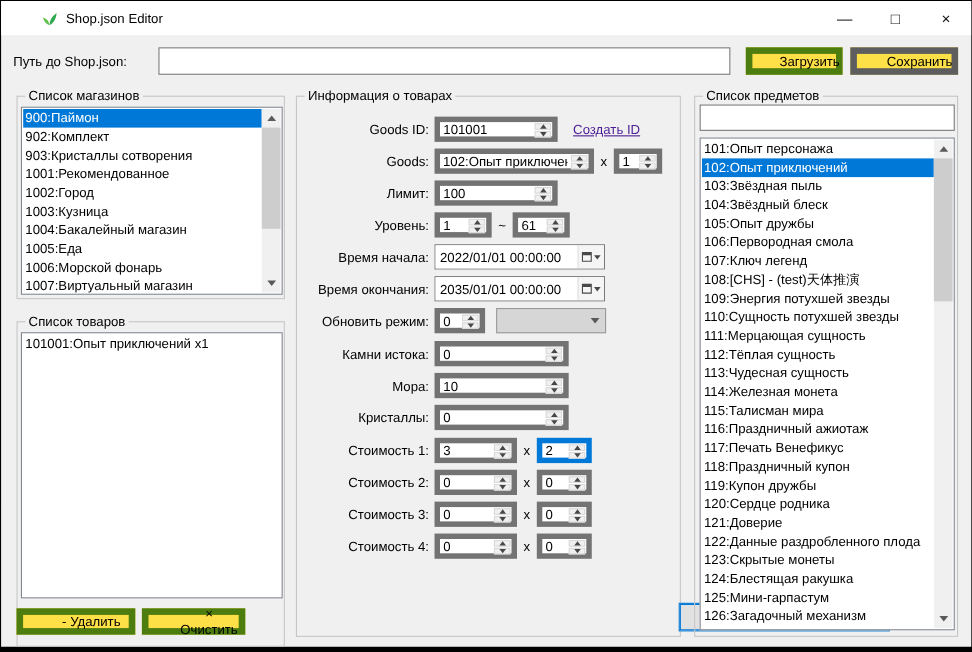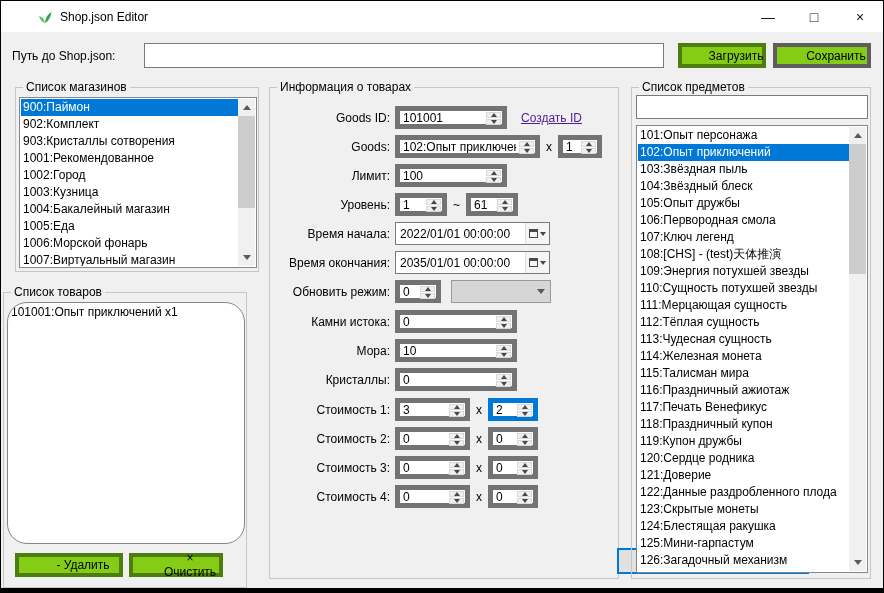--- a/index.html
+++ b/index.html
@@ -15,38 +15,38 @@
   .title-text { font-size:12px; }
   .tb-btns { margin-left:auto; display:flex; height:100%; }
   .tb-btn { width:46px; height:31px; display:flex; align-items:center; justify-content:center;
             font-size:14px; color:#111; }
 
   
   .path-label { position:absolute; left:11px; top:48px; }
   .path-input { position:absolute; left:143px; top:42px; width:520px; height:25px;
                 border:1px solid #7a7a7a; background:#fff; padding:0 4px;
                 font:12px "Liberation Sans",sans-serif; outline:none; }
-  .btn { background:#84cc16; border:4px solid #4d7c0f; font:12px "Liberation Sans",sans-serif;
+  .btn { background:#fde047; border:6px solid #4d7c0f; font:12px "Liberation Sans",sans-serif;
          display:flex; align-items:center; justify-content:center; cursor:default;padding-left:28px; }
   .btn-load { position:absolute; left:677px; top:42px; width:88px; height:25px; }
   .btn-save { position:absolute; left:772px; top:42px; width:98px; height:25px; border-color:#5e5e5e; }
 
   
   .group { position:absolute; border:1px solid #c6c6c6; }
   .group-title { position:absolute; top:-8px; left:7px; background:#f0f0f0; padding:0 3px;
                  line-height:15px; white-space:nowrap; }
   .g-shops { left:14px; top:86px;  width:244px; height:185px; }
-  .g-goods { left:2px; top:291px; width:244px; height:296px; }
+  .g-goods { left:14px; top:291px; width:244px; height:296px; }
   .g-form  { left:268px; top:86px; width:350px; height:492px; }
   .g-items { left:630px; top:86px; width:240px; height:492px; }
 
   
   .listbox { position:absolute; background:#fff; border:1px solid #828790; overflow:hidden; }
   .lb-shops { left:3px; top:9px;  width:238px; height:171px; }
-  .lb-goods { left:3px; top:9px;  width:238px; height:242px;border-radius:20px; }
+  .lb-goods { left:3px; top:9px;  width:238px; height:242px; }
   .lb-items { left:4px; top:37px; width:232px; height:448px; }
   .list-items { position:absolute; top:1px; left:1px; right:1px; bottom:1px; overflow:hidden; }
   .has-sb .list-items { right:18px; }
   .list-item { height:17px; line-height:17px; padding:0 2px; white-space:nowrap; overflow:hidden; }
   .list-item.selected { background:#0078d7; color:#fff; }
 
   
   .sb { position:absolute; top:1px; right:1px; bottom:1px; width:17px; background:#f0f0f0;
         display:flex; flex-direction:column; }
   .sb-btn { height:17px; display:flex; align-items:center; justify-content:center; flex:none; }

